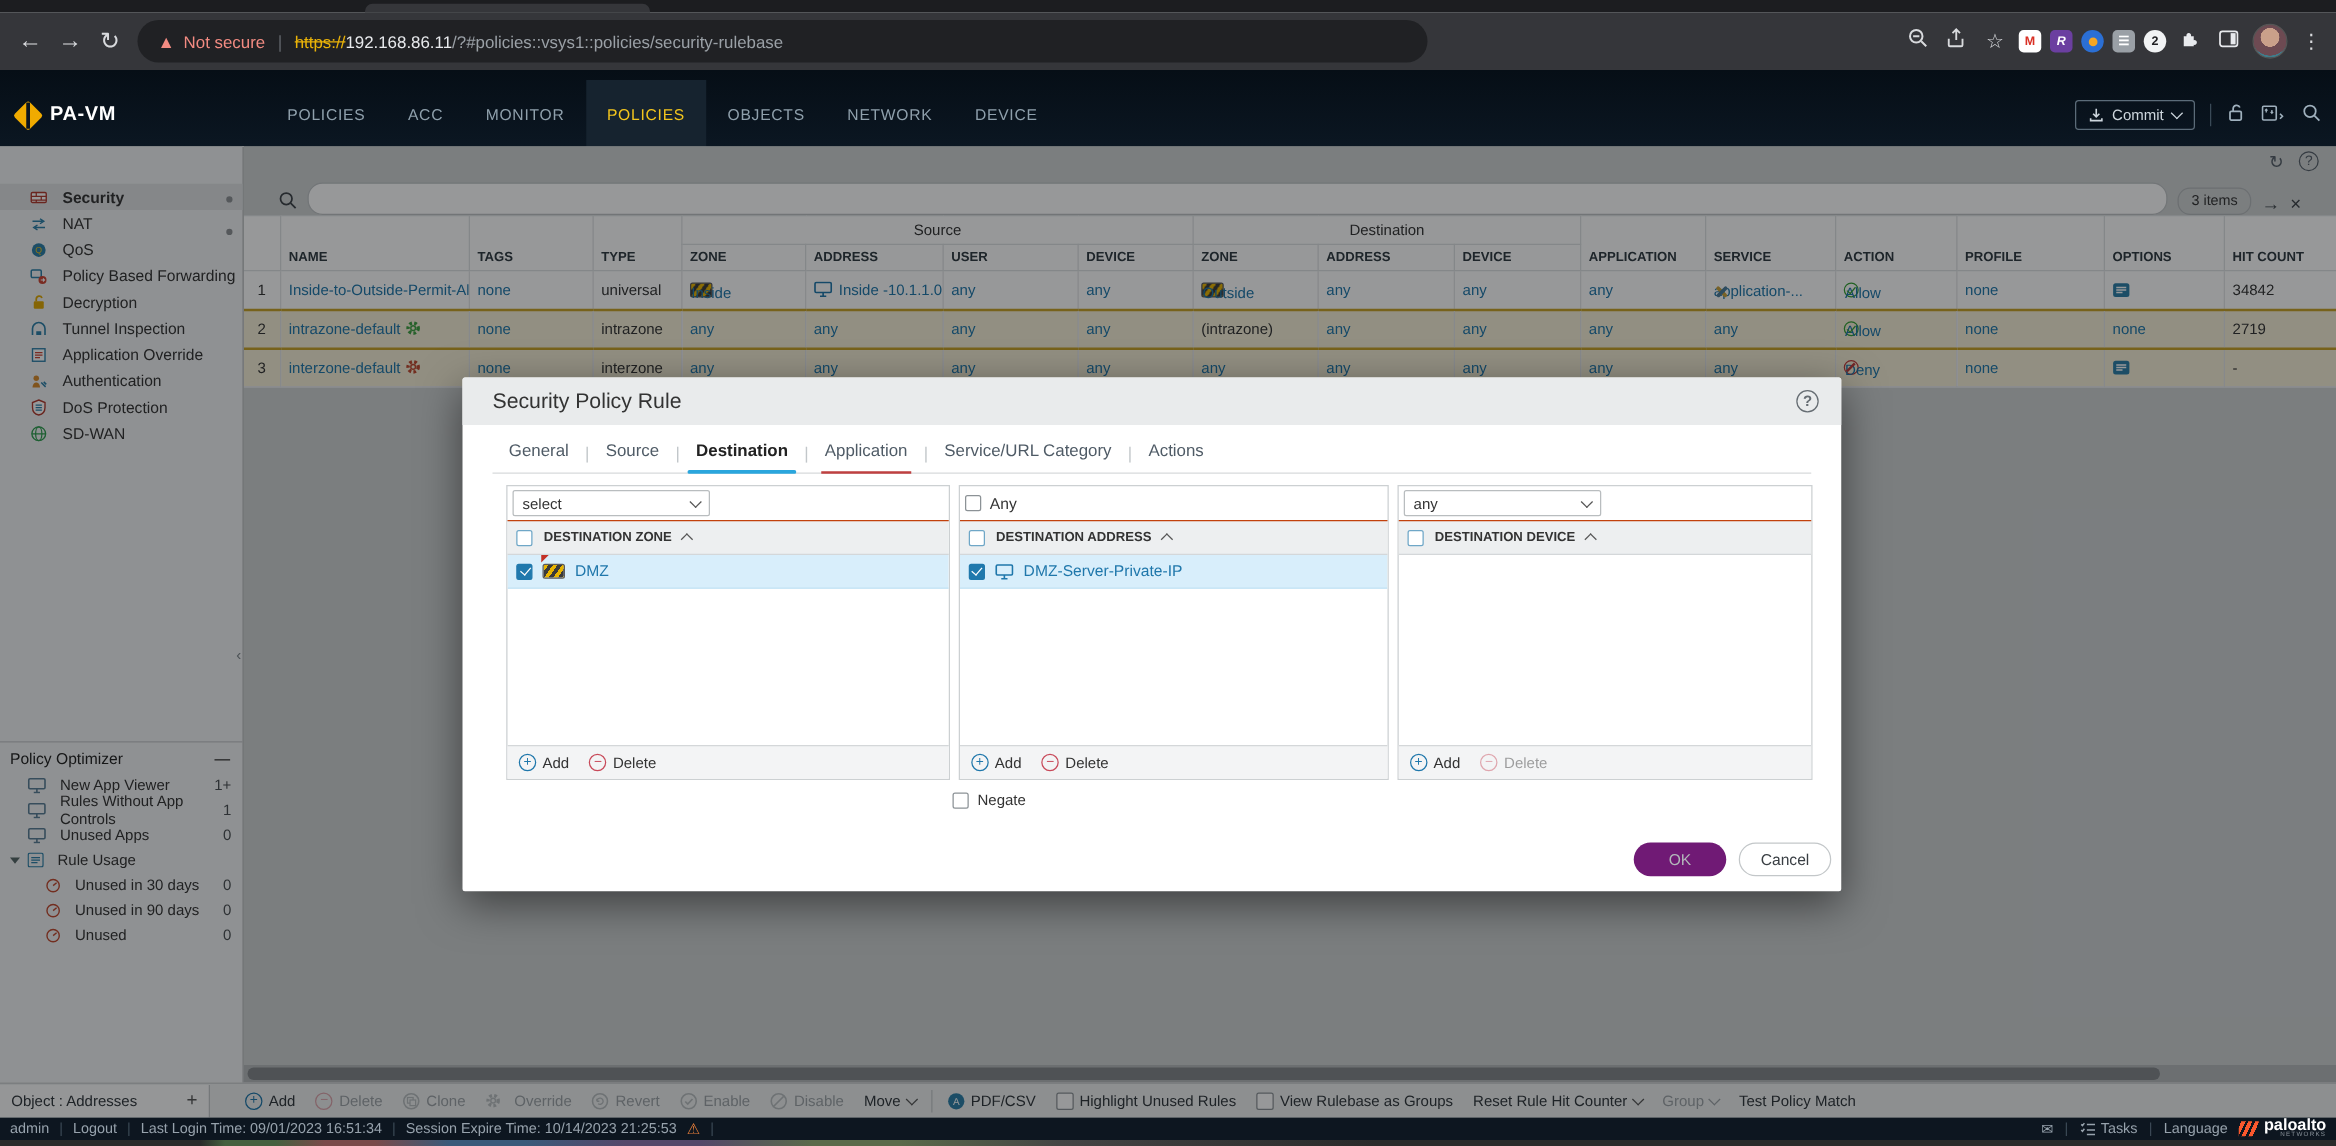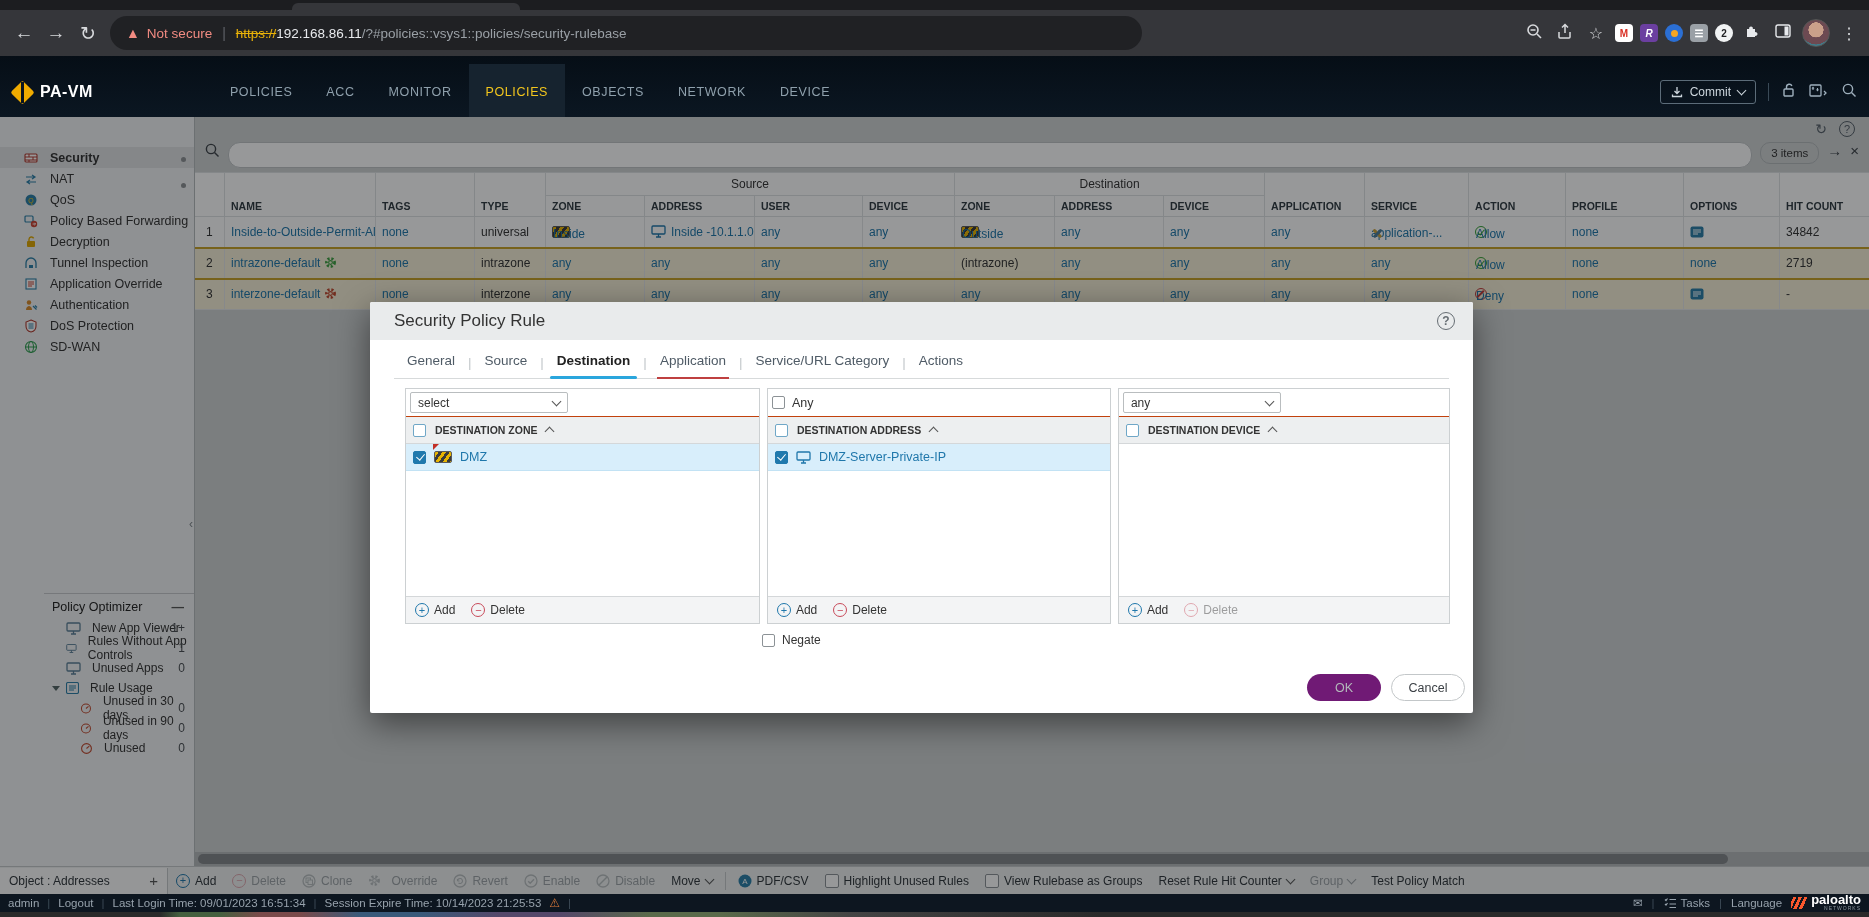--- a/index.html
+++ b/index.html
@@ -38,34 +38,34 @@
   .pr-ic{color:#9fb0bd;}
   .goldline{height:5px;background:#d9a604;}
 
   
   .sidebar{position:absolute;left:0;top:117px;width:194px;height:749px;background:#f2f3f4;border-right:1px solid #b6babc;z-index:10;}
   .sb-list{padding-top:30px;}
   .sb-item{height:21px;display:flex;align-items:center;gap:7px;padding-left:24px;font-size:12.5px;color:#333;cursor:pointer;position:relative;}
   .sb-item.selected{background:#e0e2e4;font-weight:bold;}
   .sb-dot{position:absolute;width:5px;height:5px;border-radius:50%;background:#8d9194;right:8px;}
   .sb-collapse{position:absolute;right:1px;top:400px;color:#7e868b;font-size:12px;}
-  .optimizer{position:absolute;top:476px;left:0;right:0;border-top:1px solid #c6c9cb;margin-left:44px;}
+  .optimizer{position:absolute;top:476px;left:0;right:0;border-top:1px solid #c6c9cb;}
   .opt-head{display:flex;align-items:center;justify-content:space-between;padding:6px 10px 4px 8px;font-size:12.5px;color:#222;}
   .opt-min{color:#555;font-weight:bold;cursor:pointer;}
   .opt-item{height:20px;display:flex;align-items:center;gap:6px;padding-left:22px;font-size:12px;color:#333;position:relative;cursor:pointer;}
   .opt-item.child{padding-left:36px;}
   .opt-count{position:absolute;right:9px;color:#4a4f53;}
   .caret-exp{width:0;height:0;border-left:4px solid transparent;border-right:4px solid transparent;border-top:5px solid #566;position:absolute;left:8px;}
 
   
   .main{position:absolute;left:194px;top:117px;right:0;height:735px;background:#cfd2d3;z-index:5;}
   .main-top{height:25px;position:relative;}
   .mt-icons{position:absolute;right:14px;top:4px;display:flex;gap:12px;color:#566069;font-size:14px;}
   .help-circ{width:16px;height:16px;border:1.4px solid #566069;border-radius:50%;font-size:11px;display:flex;align-items:center;justify-content:center;box-sizing:border-box;}
-  .searchrow{height:30px;display:flex;align-items:flex-start;padding:0 10px;gap:8px;}
+  .searchrow{height:30px;display:flex;align-items:flex-end;padding:0 28px;gap:8px;}
   .search-input{flex:1;height:24px;border:1px solid #bfc3c5;border-radius:12px;background:#fff;font-size:12px;padding:0 12px;color:#333;outline:none;}
   .items-pill{border:1px solid #b4b8ba;border-radius:10px;height:20px;padding:0 10px;font-size:11.5px;color:#333;display:flex;align-items:center;background:transparent;}
   .sr-ic{color:#3d4348;font-size:15px;}
 
   
   table.rules{border-collapse:collapse;table-layout:fixed;width:1675px;background:#fff;font-size:12px;}
   table.rules th{border:1px solid #dfe2e3;font-size:10.5px;color:#2f3a41;text-align:left;padding:4px 6px;font-weight:bold;background:#fff;}
   table.rules th.grp{text-align:center;font-size:12px;font-weight:normal;color:#333;}
   table.rules th.rspan{vertical-align:bottom;}
   table.rules td{border-right:1px solid #e3e5e7;border-bottom:1px solid #e3e5e7;padding:7px 6px 8px;white-space:nowrap;overflow:hidden;}
@@ -83,21 +83,21 @@
   .ic-svc::before{background:#caa23c;transform:rotate(45deg);}
   .ic-svc::after{background:#4a7c9c;transform:rotate(-45deg);}
   .ic-allow{width:12px;height:12px;border:1.4px solid #36a135;border-radius:50%;position:relative;box-sizing:border-box;}
   .ic-allow::after{content:'';position:absolute;left:2.6px;top:1px;width:3px;height:6px;border:solid #36a135;border-width:0 1.6px 1.6px 0;transform:rotate(40deg);}
   .ic-deny{width:12px;height:12px;border:1.4px solid #c23b3b;border-radius:50%;position:relative;box-sizing:border-box;}
   .ic-deny::after{content:'';position:absolute;left:0.2px;top:4px;width:9px;height:1.6px;background:#c23b3b;transform:rotate(-45deg);}
 
   
   .hscroll{position:absolute;left:194px;right:0;top:852px;height:14px;background:#b6b9bb;z-index:5;}
   .hthumb{position:absolute;left:4px;top:2px;width:1530px;height:10px;background:#83878a;border-radius:5px;}
-  .btoolbar2{position:absolute;left:0;right:0;top:866px;height:28px;background:#eef0f0;border-top:1px solid #c5c8ca;display:flex;align-items:center;font-size:12px;color:#30363b;z-index:5;box-sizing:border-box;}
+  .btoolbar2{position:absolute;left:0;right:0;top:866px;height:28px;background:#eef0f0;border-top:1px solid #c5c8ca;display:flex;align-items:center;font-size:12px;color:#30363b;z-index:5;box-sizing:border-box;gap:20px;}
   .ctx-tab{height:26px;width:168px;background:#fbfbfb;border-right:1px solid #c5c8ca;display:flex;align-items:center;justify-content:space-between;padding:0 9px;box-sizing:border-box;}
   .ctx-plus{font-size:15px;color:#555;}
   .tb-item{display:flex;align-items:center;gap:5px;padding:0 8px;cursor:pointer;white-space:nowrap;}
   .tb-item.disabled{color:#9da3a7;}
   .tb-item.disabled .circ,.tb-item.disabled svg{opacity:.45;}
   .tb-div{width:1px;height:18px;background:#c5c8ca;margin:0 4px;}
   .circ{width:14px;height:14px;border-radius:50%;border:1.4px solid #1f77ab;box-sizing:border-box;position:relative;flex:none;}
   .circ::before{position:absolute;left:0;right:0;top:-1.5px;text-align:center;font-size:11px;line-height:14px;color:#1f77ab;}
   .circ.plus::before{content:'+';}
   .circ.minus{border-color:#c84a5a;}

